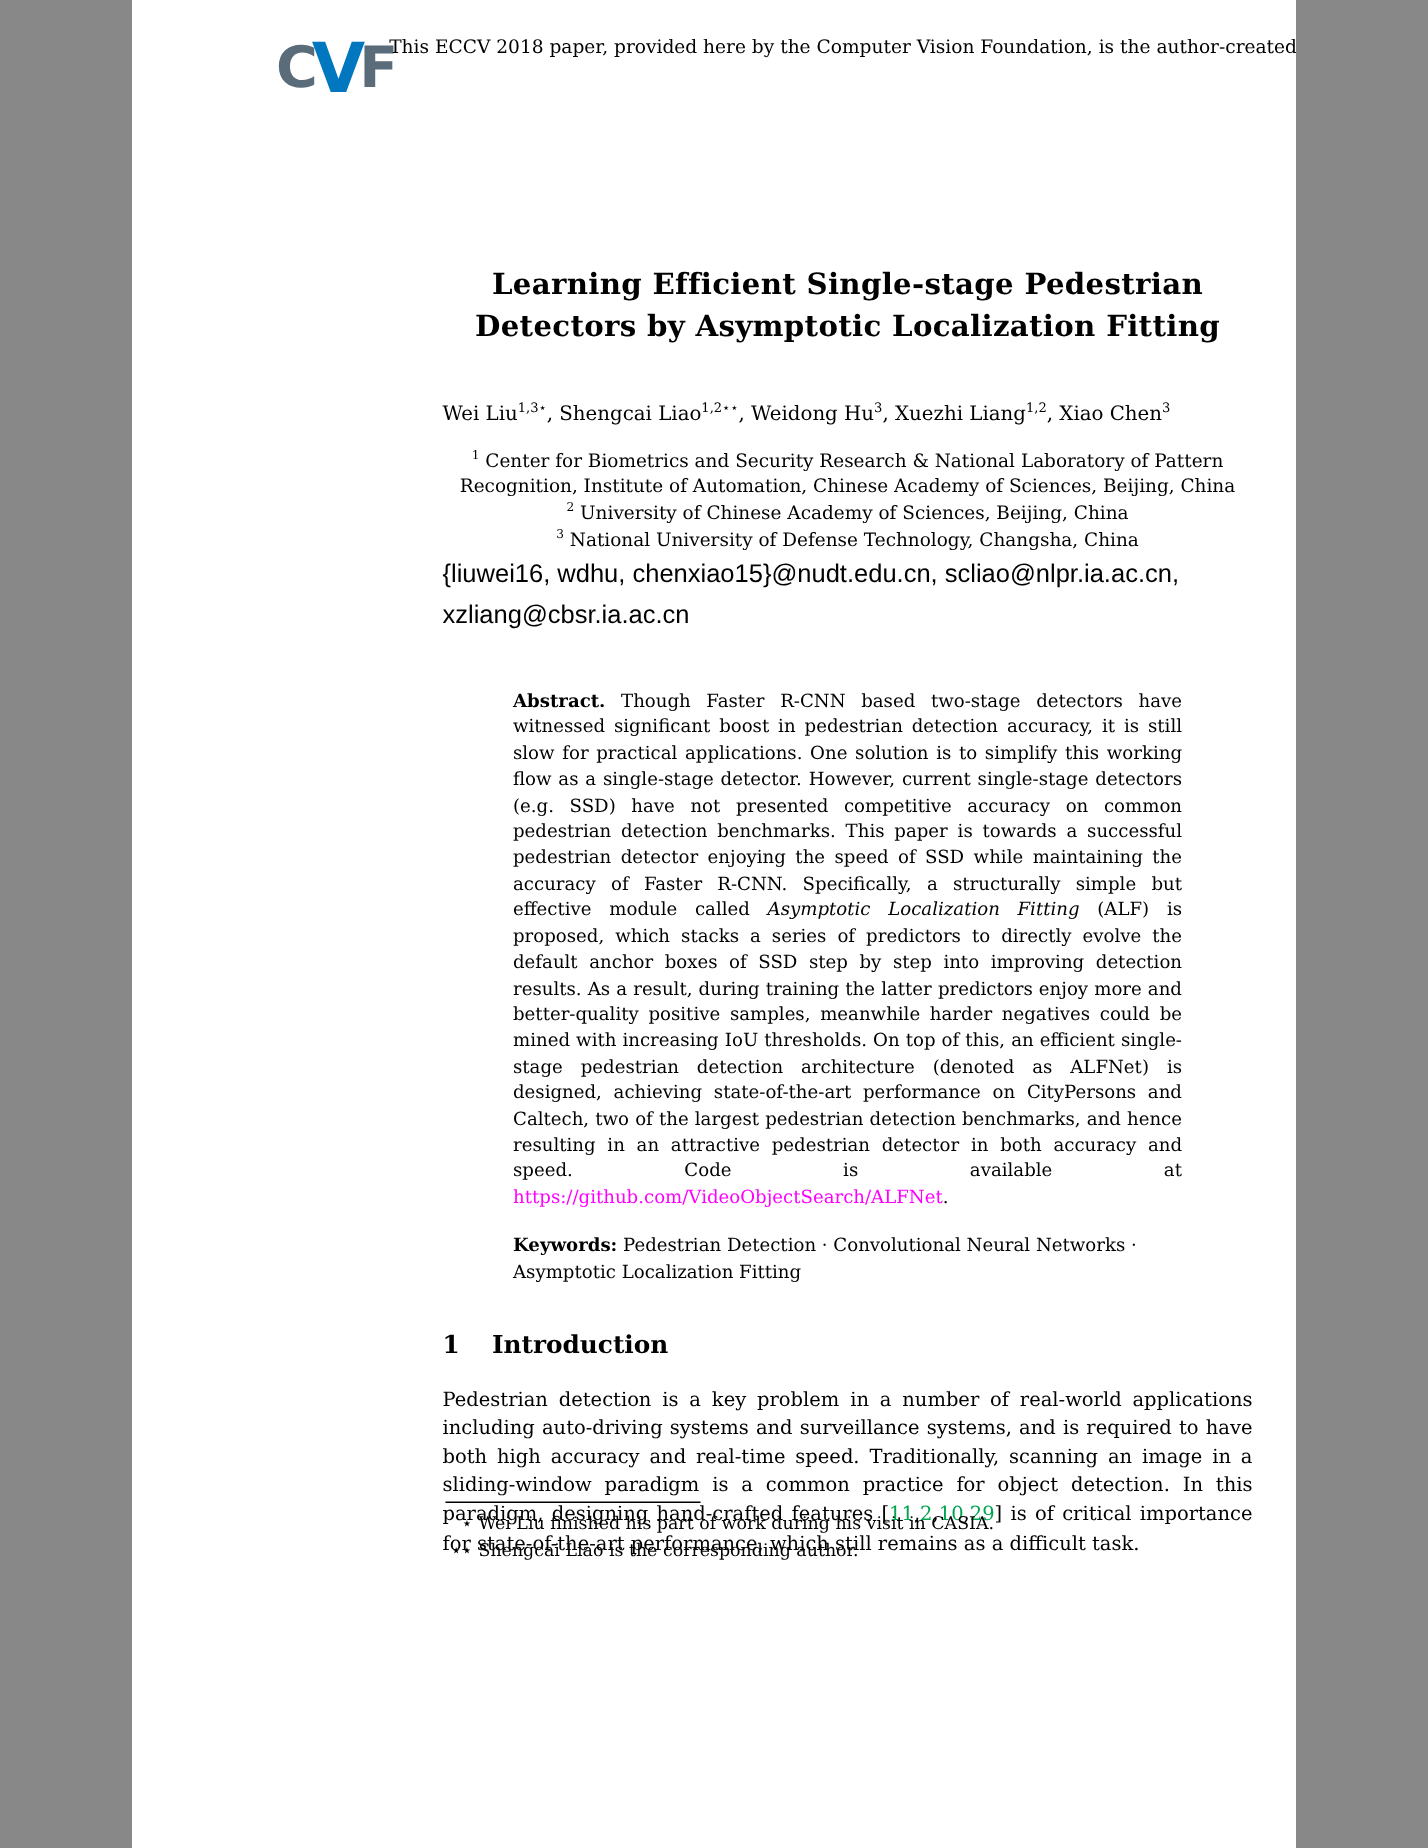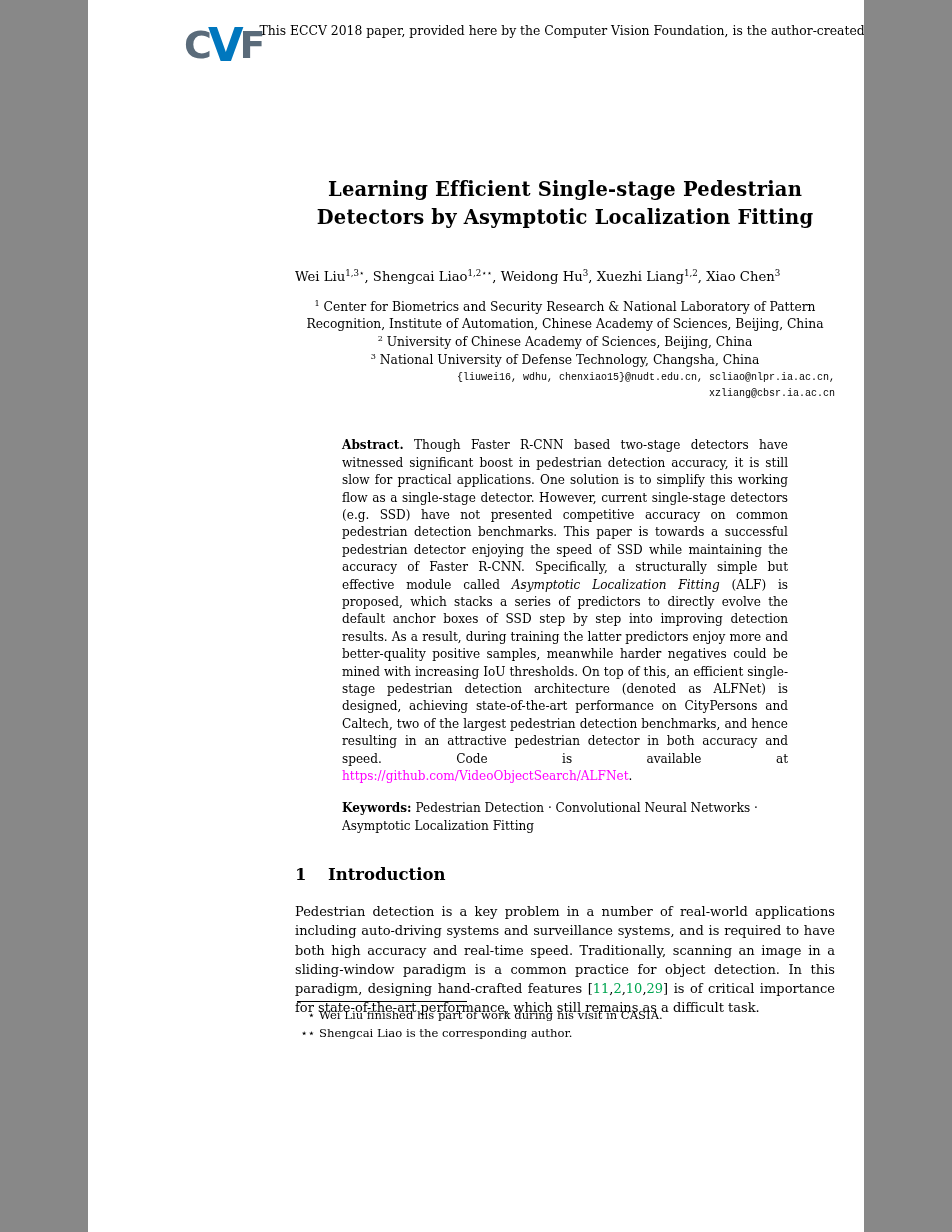--- a/index.html
+++ b/index.html
@@ -63,23 +63,23 @@
   .affiliations {
     margin-top: 15px;
     text-align: center;
     font-size: 12.3px;
     line-height: 1.44;
   }
   .affiliation { display: block; }
 
   .emails {
     margin-top: 1px;
-    text-align: right;
-    font-family: Liberation Mono, monospace;
-    font-size: 10px;
+    text-align: left;
+    font-family: Liberation Sans, sans-serif;
+    font-size: 17px;
     line-height: 1.55;
   }
 
   .abstract {
     margin: 36px 47px 0 47px;
     font-size: 12.1px;
     line-height: 1.44;
     text-align: justify;
   }
   .bold { font-weight: bold; }

